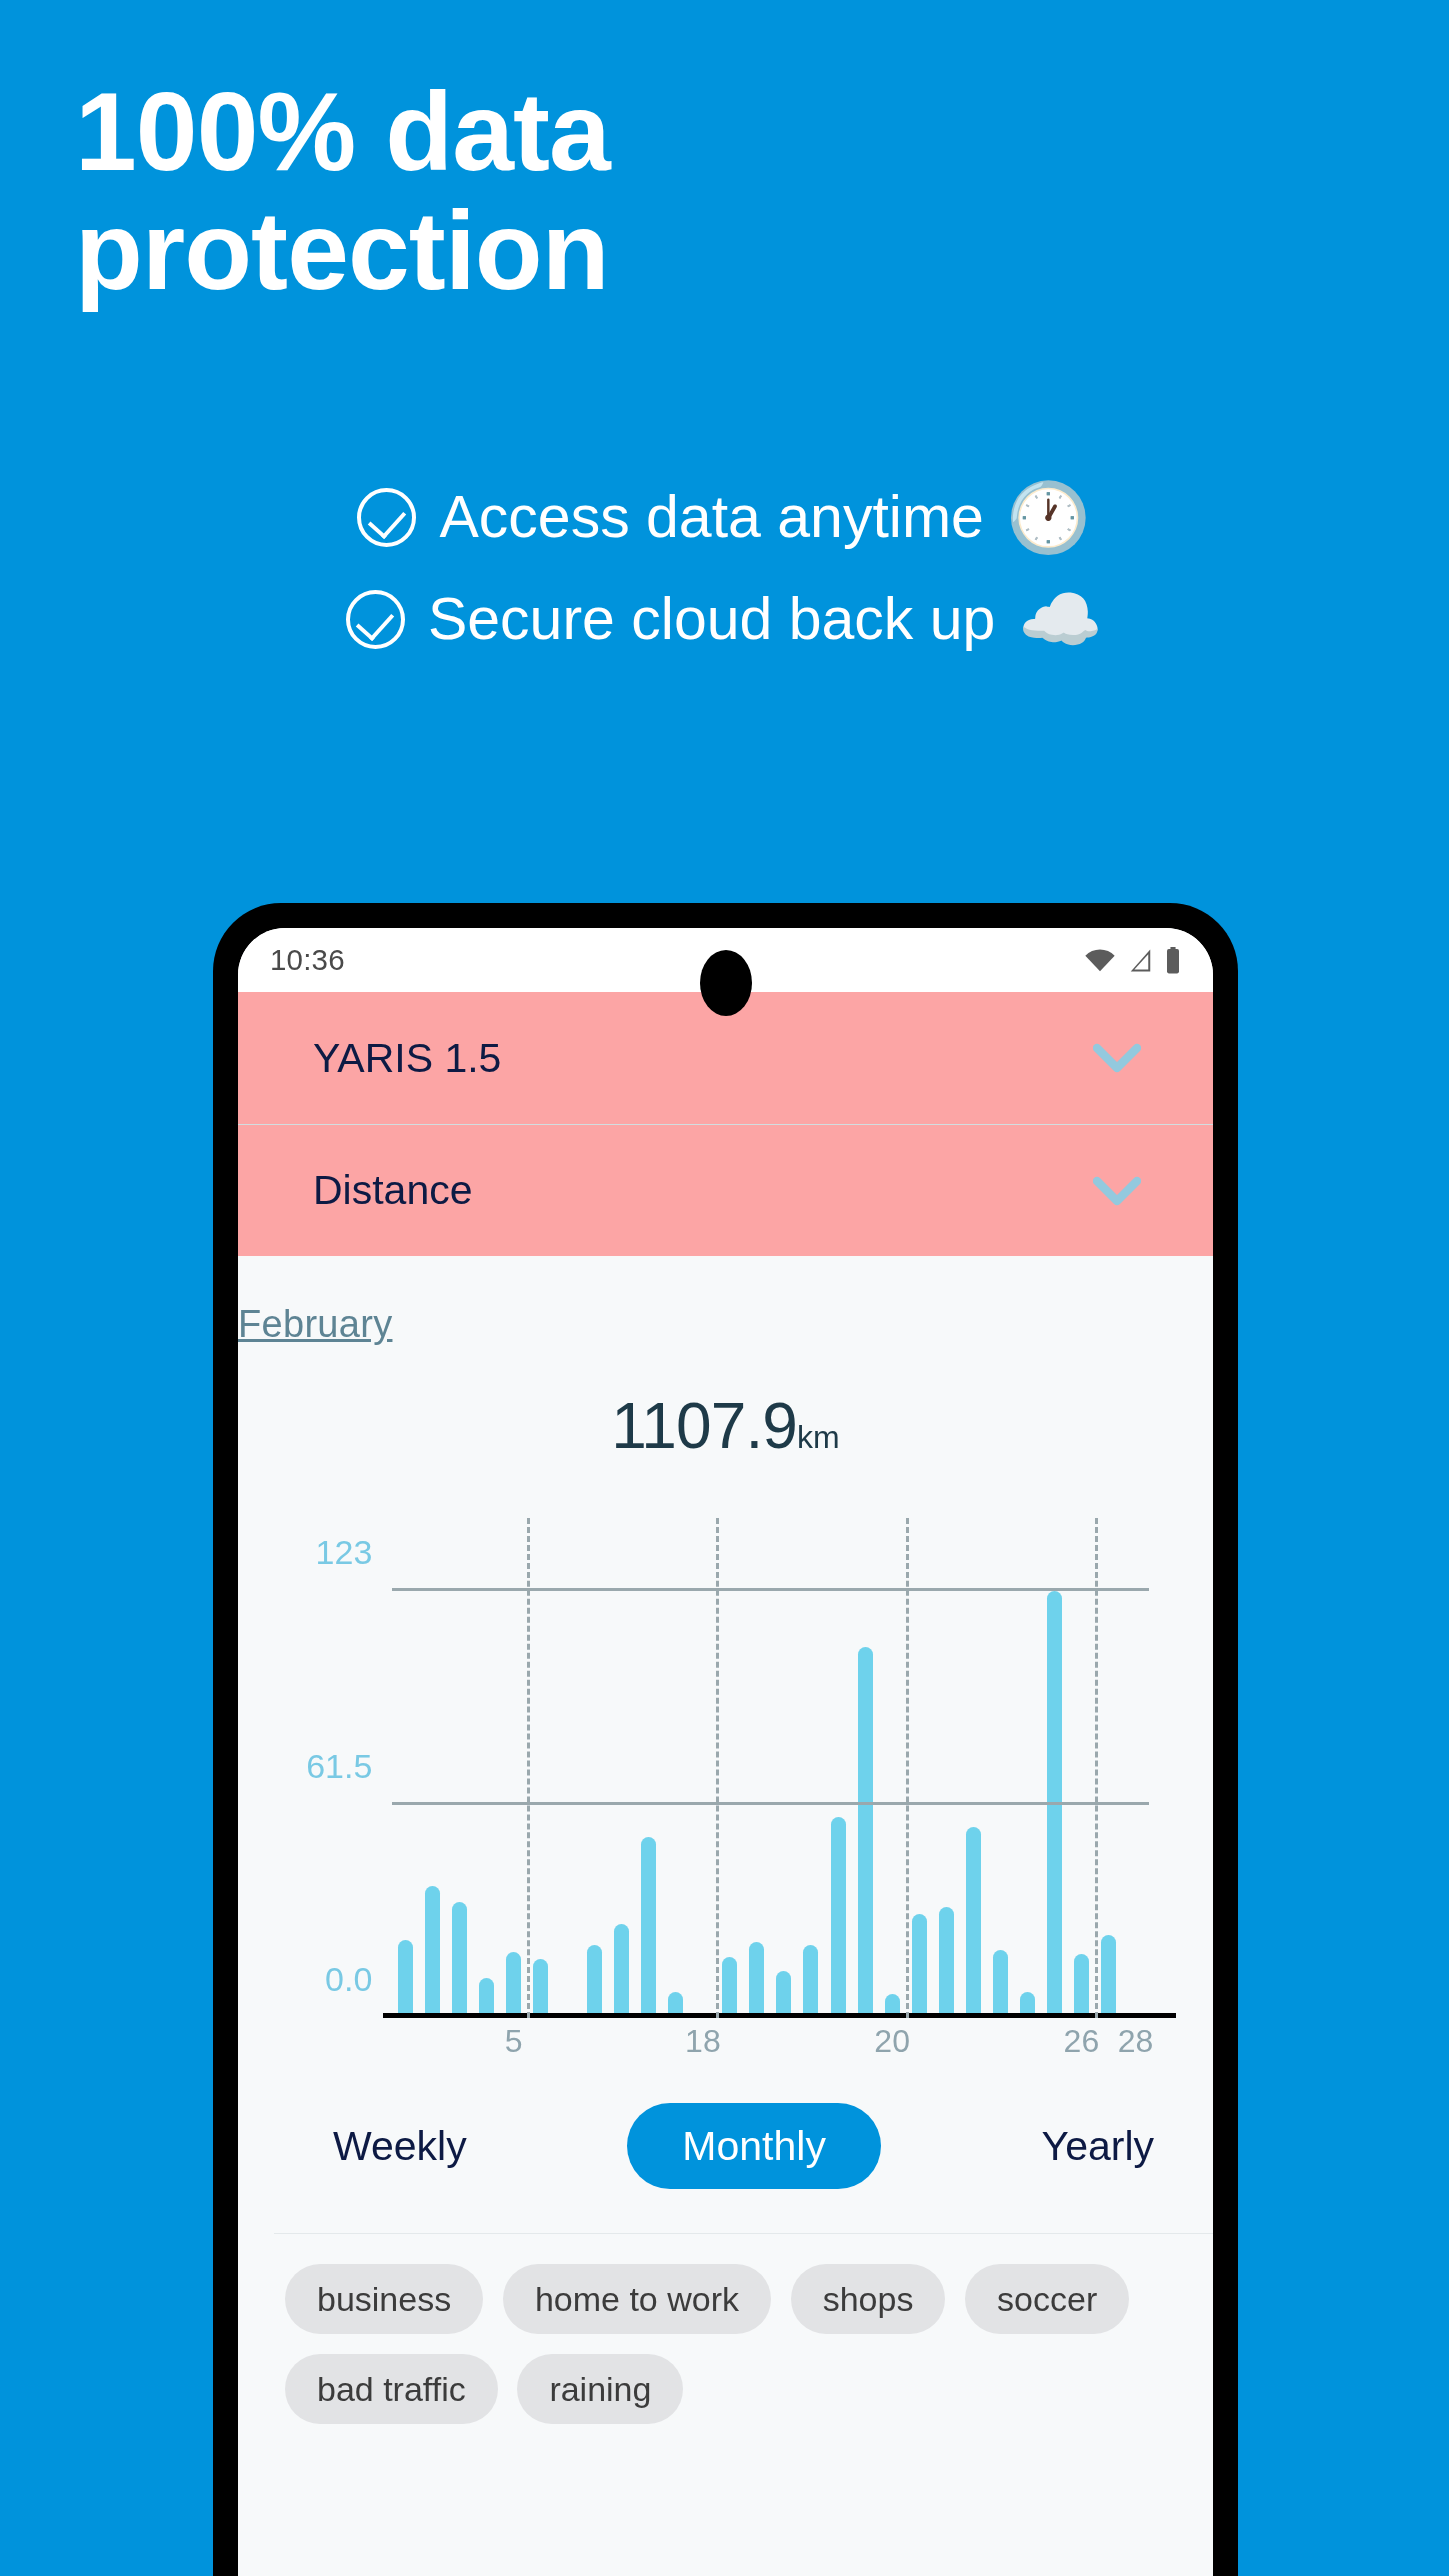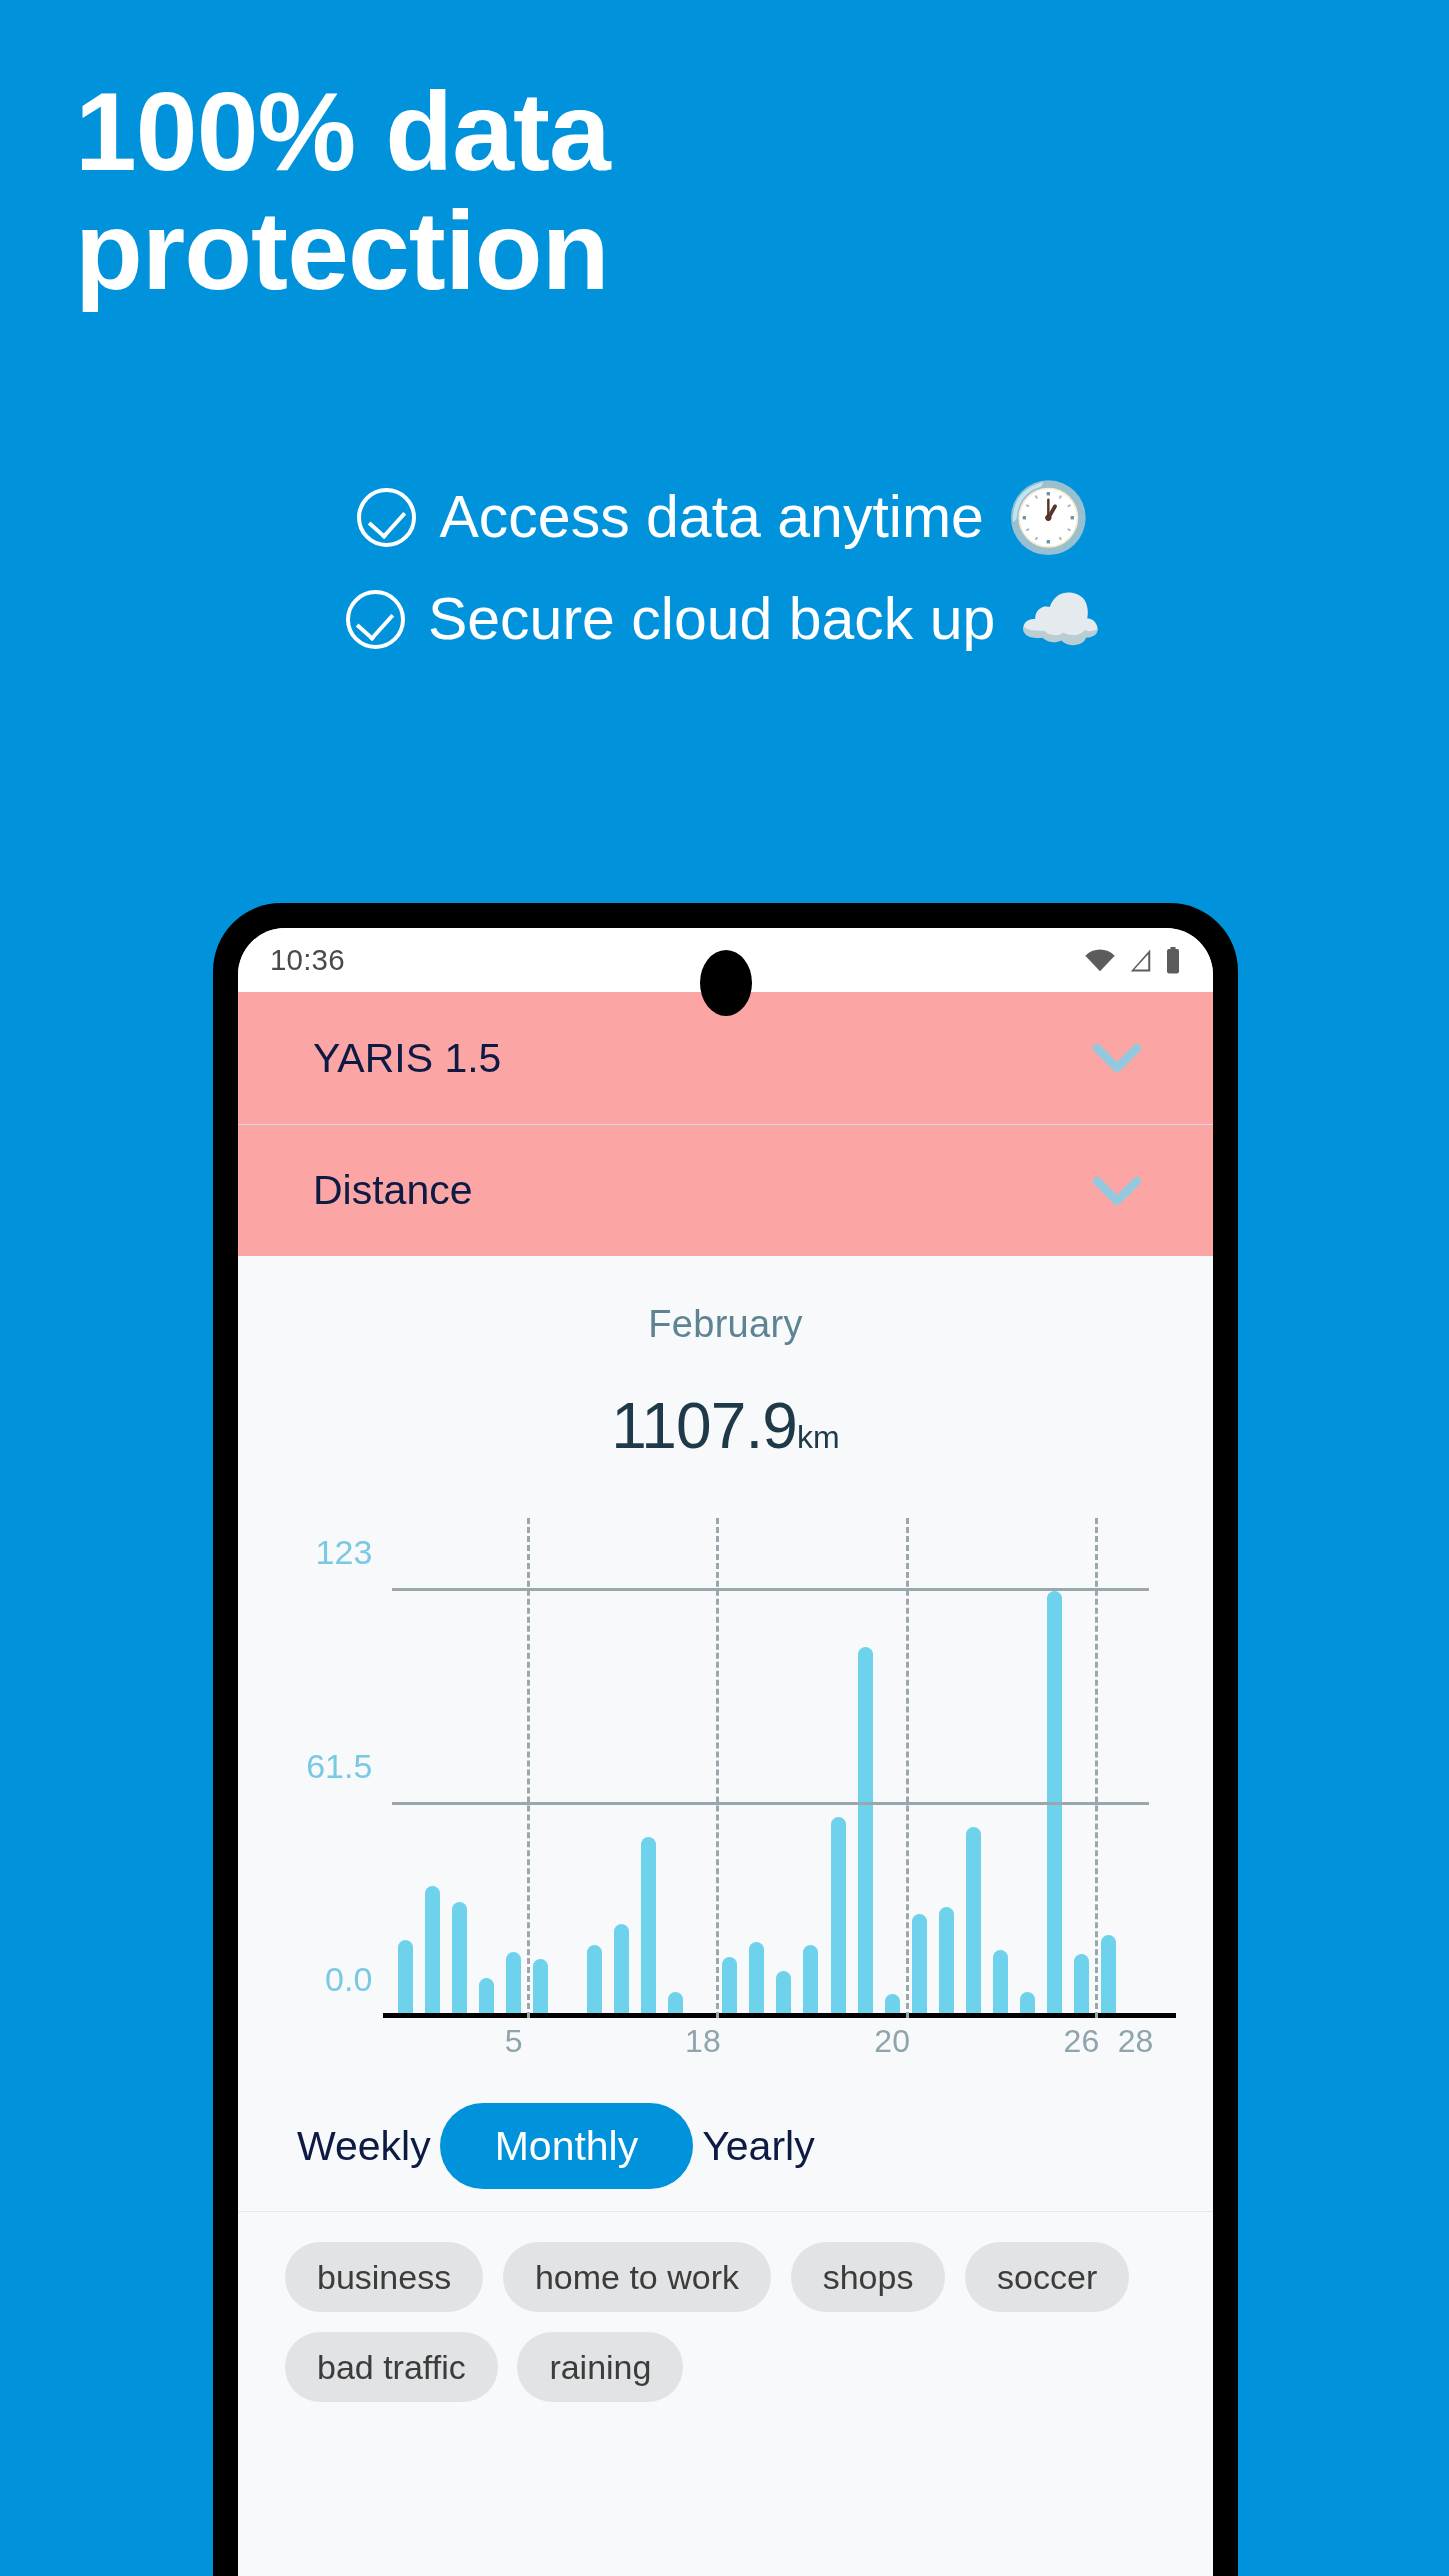--- a/index.html
+++ b/index.html
@@ -100,21 +100,21 @@
     font-size:41px; color:#0d1a44; font-weight:400;
   }
   .chev{ width:48px; height:30px; }
 
   
   .chartcard{
     background:#f7f9fa;
     padding-top:47px;
   }
   .month{
-    text-align:center; font-size:38px; color:#5e8494; letter-spacing:0.3px;
+    text-align:left; font-size:38px; color:#5e8494; letter-spacing:0.3px;text-decoration:underline;
   }
   .bigval{
     text-align:center; margin-top:43px;
     color:#1e3a48;
   }
   .bigval .num{ font-size:64px; font-weight:400; letter-spacing:-0.9px; }
   .bigval .unit{ font-size:32px; font-weight:400; }
 
   
   .plot{
@@ -159,23 +159,24 @@
   .xlabels{
     position:absolute; left:106px; right:16px; bottom:0; height:50px;
   }
   .xlab{
     position:absolute; top:0;
     font-size:32px; color:#8fa4ad; transform:translateX(-50%);
   }
 
   
   .toggle{
-    display:flex; align-items:center; justify-content:flex-start;
-    margin-top:30px; padding:0 50px 22px 50px;
+    display:flex; align-items:center; justify-content:space-between;
+    margin-top:30px; padding:0 50px 44px 50px;
     border-bottom:1.8px solid #e4e9eb;
+    margin-left:36px;
   }
   .togitem{
     font-size:41px; color:#0d1a44;
     padding:19.7px 9px;
   }
   .togitem.active{
     background:#0093DC; color:#ffffff;
     border-radius:54px;
     padding:19.7px 55px;
   }

